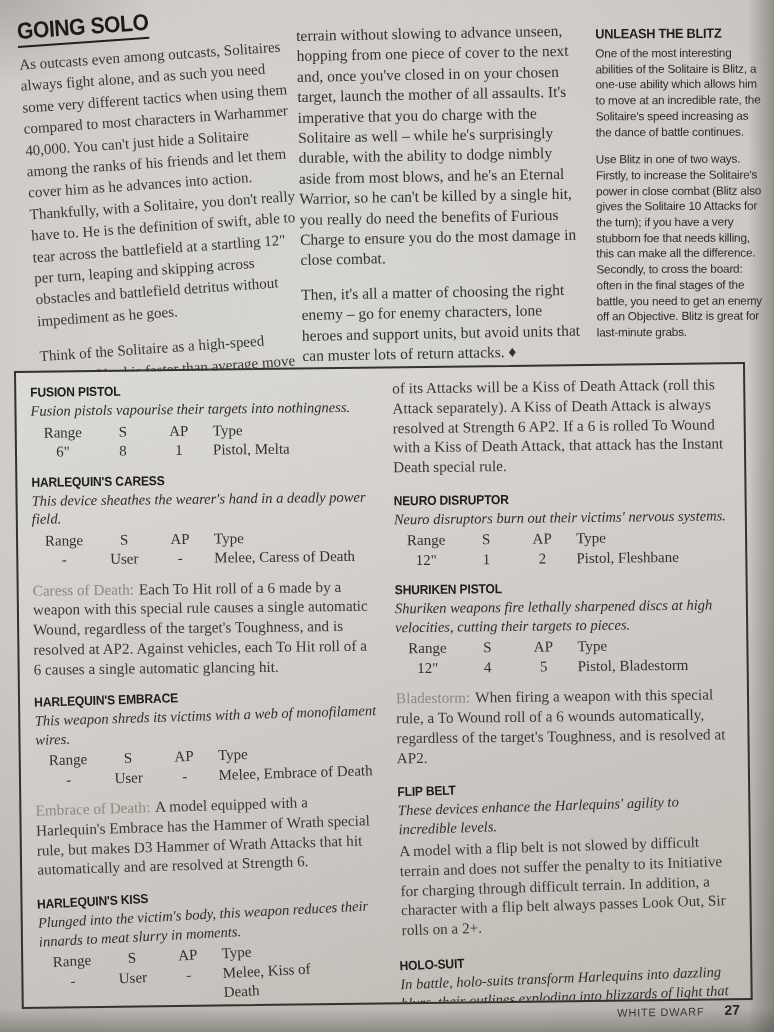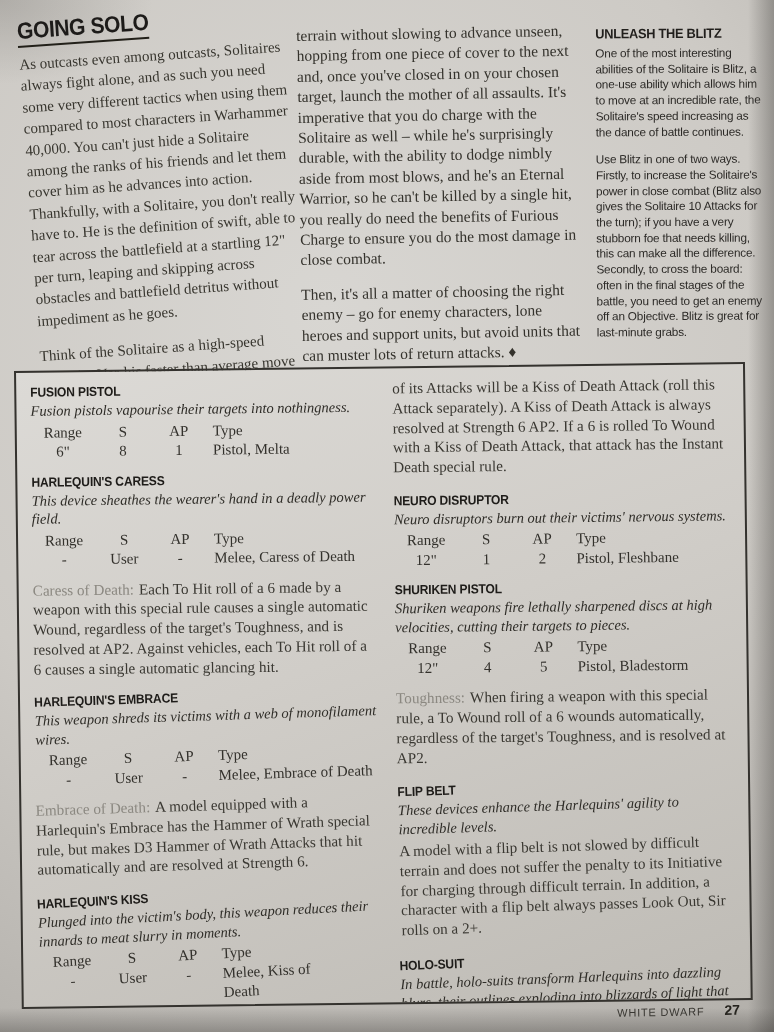--- a/index.html
+++ b/index.html
@@ -217,21 +217,21 @@
           <div class="sh">AP</div>
           <div class="sh sh-type">Type</div>
           <div class="sv">12"</div>
           <div class="sv">4</div>
           <div class="sv">5</div>
           <div class="sv sv-type">Pistol, Bladestorm</div>
         </div>
       </section>
 
       <p class="rule">
-        <span class="rlabel">Toughness:</span><span>When firing a weapon with this special rule, a To Wound roll of a 6 wounds automatically, regardless of the target's Toughness, and is resolved at AP2.</span>
+        <span class="rlabel">Bladestorm:</span><span>When firing a weapon with this special rule, a To Wound roll of a 6 wounds automatically, regardless of the target's Toughness, and is resolved at AP2.</span>
       </p>
 
       <section class="weapon tilt-c">
         <h3 class="wname">FLIP BELT</h3>
         <p class="flavor">These devices enhance the Harlequins' agility to incredible levels.</p>
         <p class="gear-text">A model with a flip belt is not slowed by difficult terrain and does not suffer the penalty to its Initiative for charging through difficult terrain. In addition, a character with a flip belt always passes Look Out, Sir rolls on a 2+.</p>
       </section>
 
       <section class="weapon tilt-a" style="margin-top:16px;">
         <h3 class="wname">HOLO-SUIT</h3>

